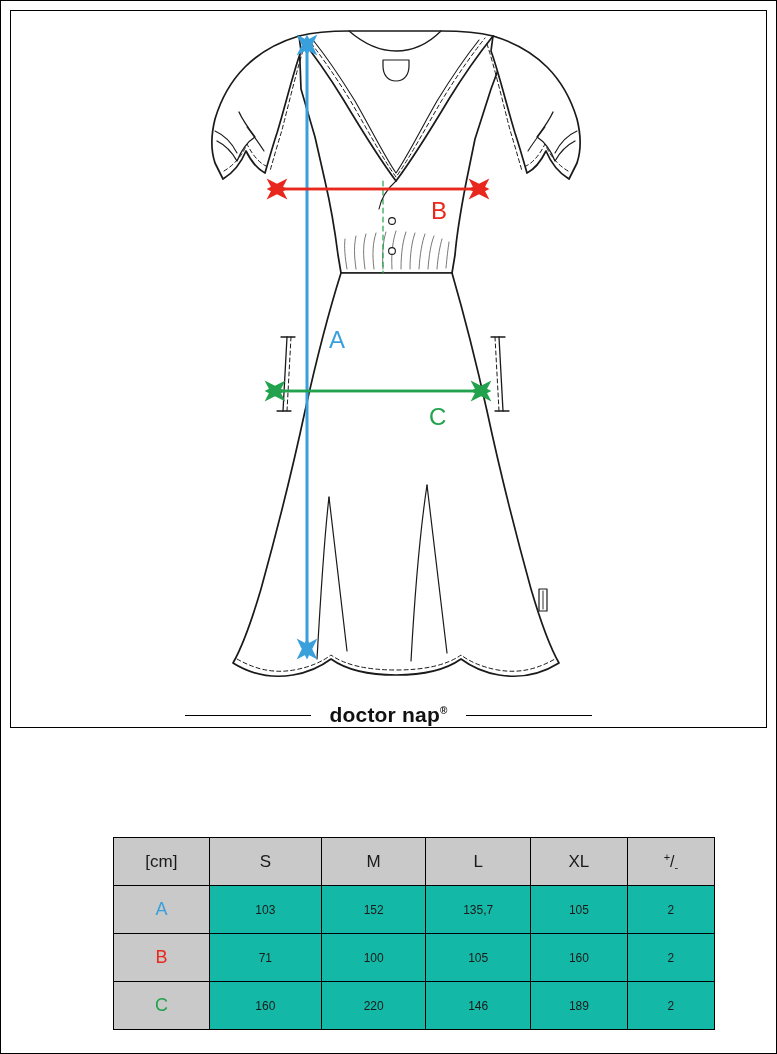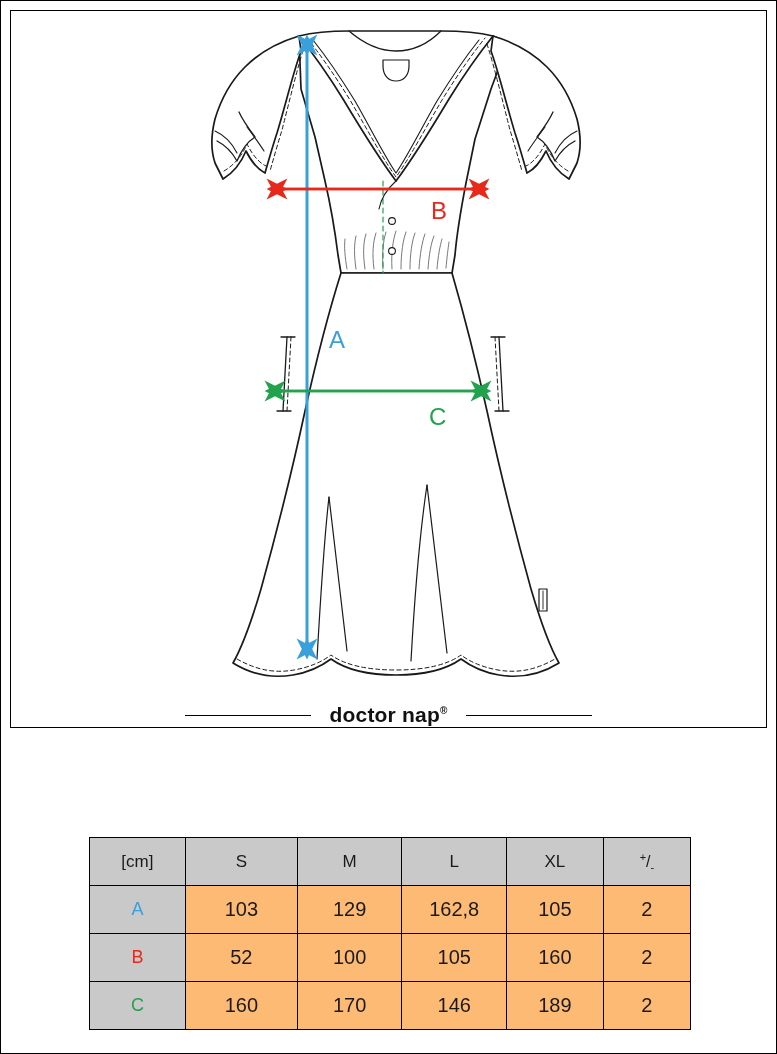--- a/index.html
+++ b/index.html
@@ -74,31 +74,32 @@
   .table-wrap {
     position: absolute;
     left: 88px;
     top: 836px;
     width: 602px;
   }
   table.size-table {
     border-collapse: collapse;
     width: 602px;
     table-layout: fixed;
+    margin-left: 24px;
   }
   table.size-table th,
   table.size-table td {
     border: 1px solid #000000;
     height: 47px;
     text-align: center;
     vertical-align: middle;
-    font-size: 20px;
+    font-size: 12px;
     color: #1a1a1a;
     font-weight: normal;
-    background: #fdba74;
+    background: #14b8a6;
     padding: 0;
   }
   table.size-table th.head-cell {
     background: #c9c9c9;
     font-size: 17px;
   }
   table.size-table td.row-label {
     background: #c9c9c9;
     font-size: 18px;
     font-weight: normal;
@@ -334,37 +335,37 @@
           <th class="head-cell">XL</th>
           <th class="head-cell">
             <span class="tol"><sup>+</sup><span>/</span><sub>-</sub></span>
           </th>
         </tr>
       </thead>
       <tbody>
         <tr>
           <td class="row-label label-A" style="color: rgb(58, 160, 220);">A</td>
           <td>103</td>
-          <td>129</td>
-          <td>162,8</td>
+          <td>152</td>
+          <td>135,7</td>
           <td>105</td>
           <td>2</td>
         </tr>
         <tr>
           <td class="row-label label-B" style="color: rgb(232, 40, 28);">B</td>
-          <td>52</td>
+          <td>71</td>
           <td>100</td>
           <td>105</td>
           <td>160</td>
           <td>2</td>
         </tr>
         <tr>
           <td class="row-label label-C" style="color: rgb(34, 162, 76);">C</td>
           <td>160</td>
-          <td>170</td>
+          <td>220</td>
           <td>146</td>
           <td>189</td>
           <td>2</td>
         </tr>
       </tbody>
     </table>
   </div>
 
 </div>
 

